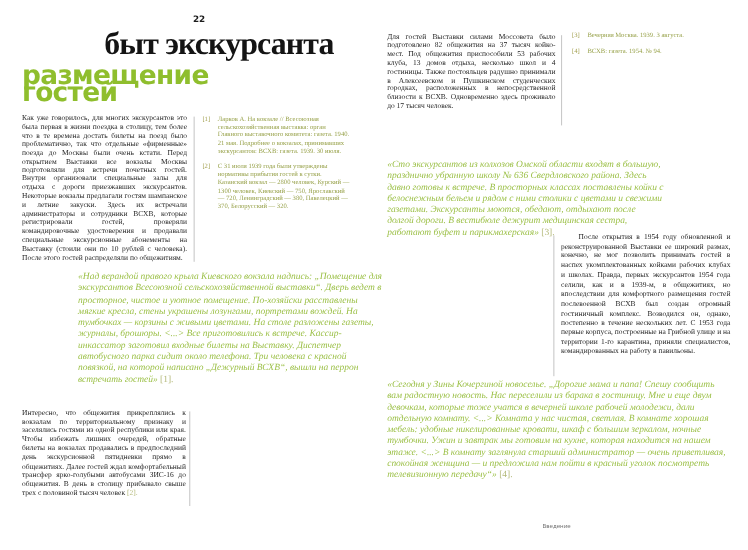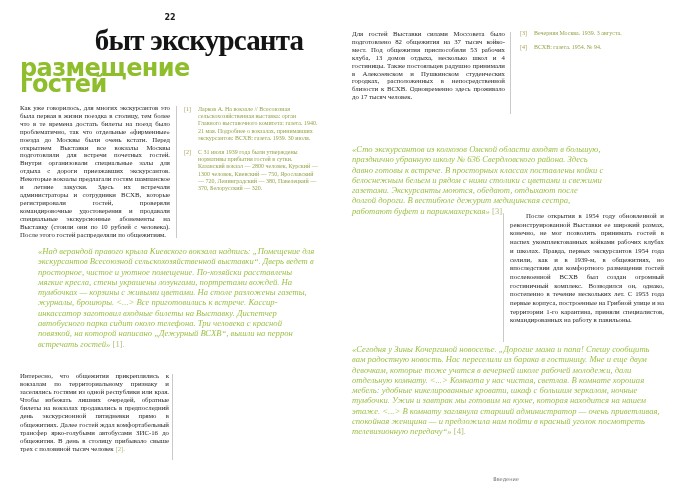--- a/index.html
+++ b/index.html
@@ -1,20 +1,20 @@
 <!DOCTYPE html>
 <html><head>
 <meta charset="utf-8">
 <style>
   html,body{margin:0;padding:0;background:#ffffff;}
   .spread{position:relative;width:680px;height:500px;background:#ffffff;overflow:hidden;
           font-family:"Liberation Serif","DejaVu Serif",serif;color:#232323;}
   .pagenum{position:absolute;top:13px;font-family:"DejaVu Sans",sans-serif;font-weight:bold;
            font-size:8px;color:#1c1c1c;text-align:center;}
-  .pn-left{left:0;width:340px;text-align:center;}
+  .pn-left{left:11px;width:340px;text-align:center;}
   .pn-right{left:352px;width:308px;}
   .title{position:absolute;top:24px;left:56px;width:286px;text-align:center;
          font-family:"DejaVu Sans",sans-serif;font-weight:bold;font-size:29px;
          letter-spacing:-0.8px;color:#141414;}
   .section-heading{position:absolute;left:20px;top:60px;font-family:"DejaVu Sans",sans-serif;
          font-weight:bold;font-size:24px;line-height:16px;color:#8fbe2d;letter-spacing:-0.6px;}
   .bodycol{position:absolute;font-size:6.8px;line-height:7.9px;text-align:justify;color:#262626;}
   .b1{left:20px;top:104px;width:150px;}
   .b2{left:20px;top:372px;width:149px;line-height:8.1px;}
   .rp1{left:352px;top:30px;width:153px;}
@@ -26,21 +26,21 @@
   .vr2{left:172px;top:374px;height:86px;}
   .vr3{left:510px;top:32px;height:82px;}
   .vr4{left:503px;top:214px;height:128px;}
   .footnotes{position:absolute;font-size:6px;line-height:7.2px;color:#98a24b;text-align:left;}
   .fn-left{left:184px;top:106px;width:136px;}
   .fn-right{left:520px;top:30px;width:142px;}
   .fn{display:flex;margin-bottom:7px;}
   .fn .m{flex:0 0 14px;color:#a3a050;}
   .fn .t{flex:1;}
   .quote{position:absolute;font-style:italic;font-size:8.6px;line-height:10.3px;color:#9abf44;}
-  .q1{left:38px;top:246px;width:278px;}
+  .q1{left:71px;top:246px;width:278px;}
   .q2{left:352px;top:144px;width:252px;}
   .q3{left:352px;top:344px;width:313px;}
   .ref{font-style:normal;color:#b3b878;}
   .footer{position:absolute;left:352px;top:476px;width:308px;text-align:center;
           font-family:"DejaVu Sans",sans-serif;font-size:5px;color:#6f6f6f;}
 </style>
 </head>
 <body>
 
 <div class="spread">

